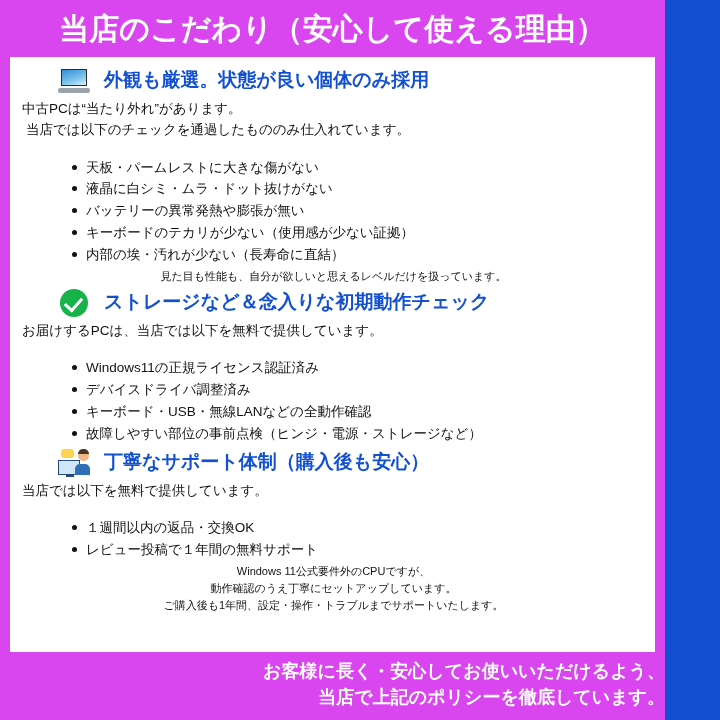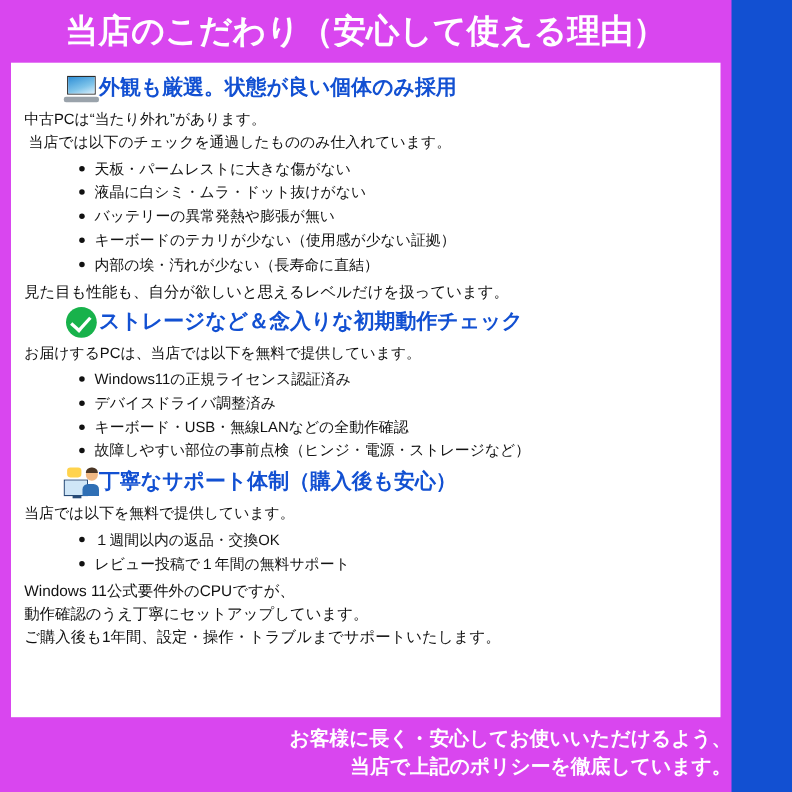--- a/index.html
+++ b/index.html
@@ -38,21 +38,21 @@
     box-sizing: border-box;
     padding: 10px 10px 6px 10px;
     overflow: hidden;
   }
   .section {
     margin-bottom: 4px;
   }
   .sec-head {
     display: flex;
     align-items: center;
-    gap: 0;
+    gap: 14px;
     padding-left: 38px;
     margin-bottom: 4px;
   }
   .sec-head .icon {
     flex: 0 0 auto;
     width: 32px;
     height: 28px;
     display: inline-flex;
     align-items: center;
     justify-content: center;
@@ -68,21 +68,21 @@
     color: #111111;
     font-size: 13.5px;
     line-height: 1.45;
     margin: 0 0 2px 2px;
   }
   .lead.indent {
     margin-left: 6px;
   }
   ul.points {
     list-style: none;
-    margin: 3px 0 3px 0;
+    margin: 17px 0 3px 0;
     padding: 0 0 0 52px;
   }
   ul.points li {
     position: relative;
     color: #111111;
     font-size: 13.5px;
     line-height: 1.62;
     padding-left: 14px;
   }
   ul.points li:before {
@@ -90,23 +90,24 @@
     position: absolute;
     left: 0;
     top: 8px;
     width: 5px;
     height: 5px;
     background: #111111;
     border-radius: 50%;
   }
   .tail {
     color: #111111;
-    font-size: 14px;
+    font-size: 11px;
     line-height: 1.45;
     margin: 1px 0 0 2px;
+    text-align: center;
   }
   .footer {
     color: #ffffff;
     text-align: right;
     font-size: 18px;
     font-weight: bold;
     line-height: 1.45;
     padding: 6px 0 10px 0;
   }
   

